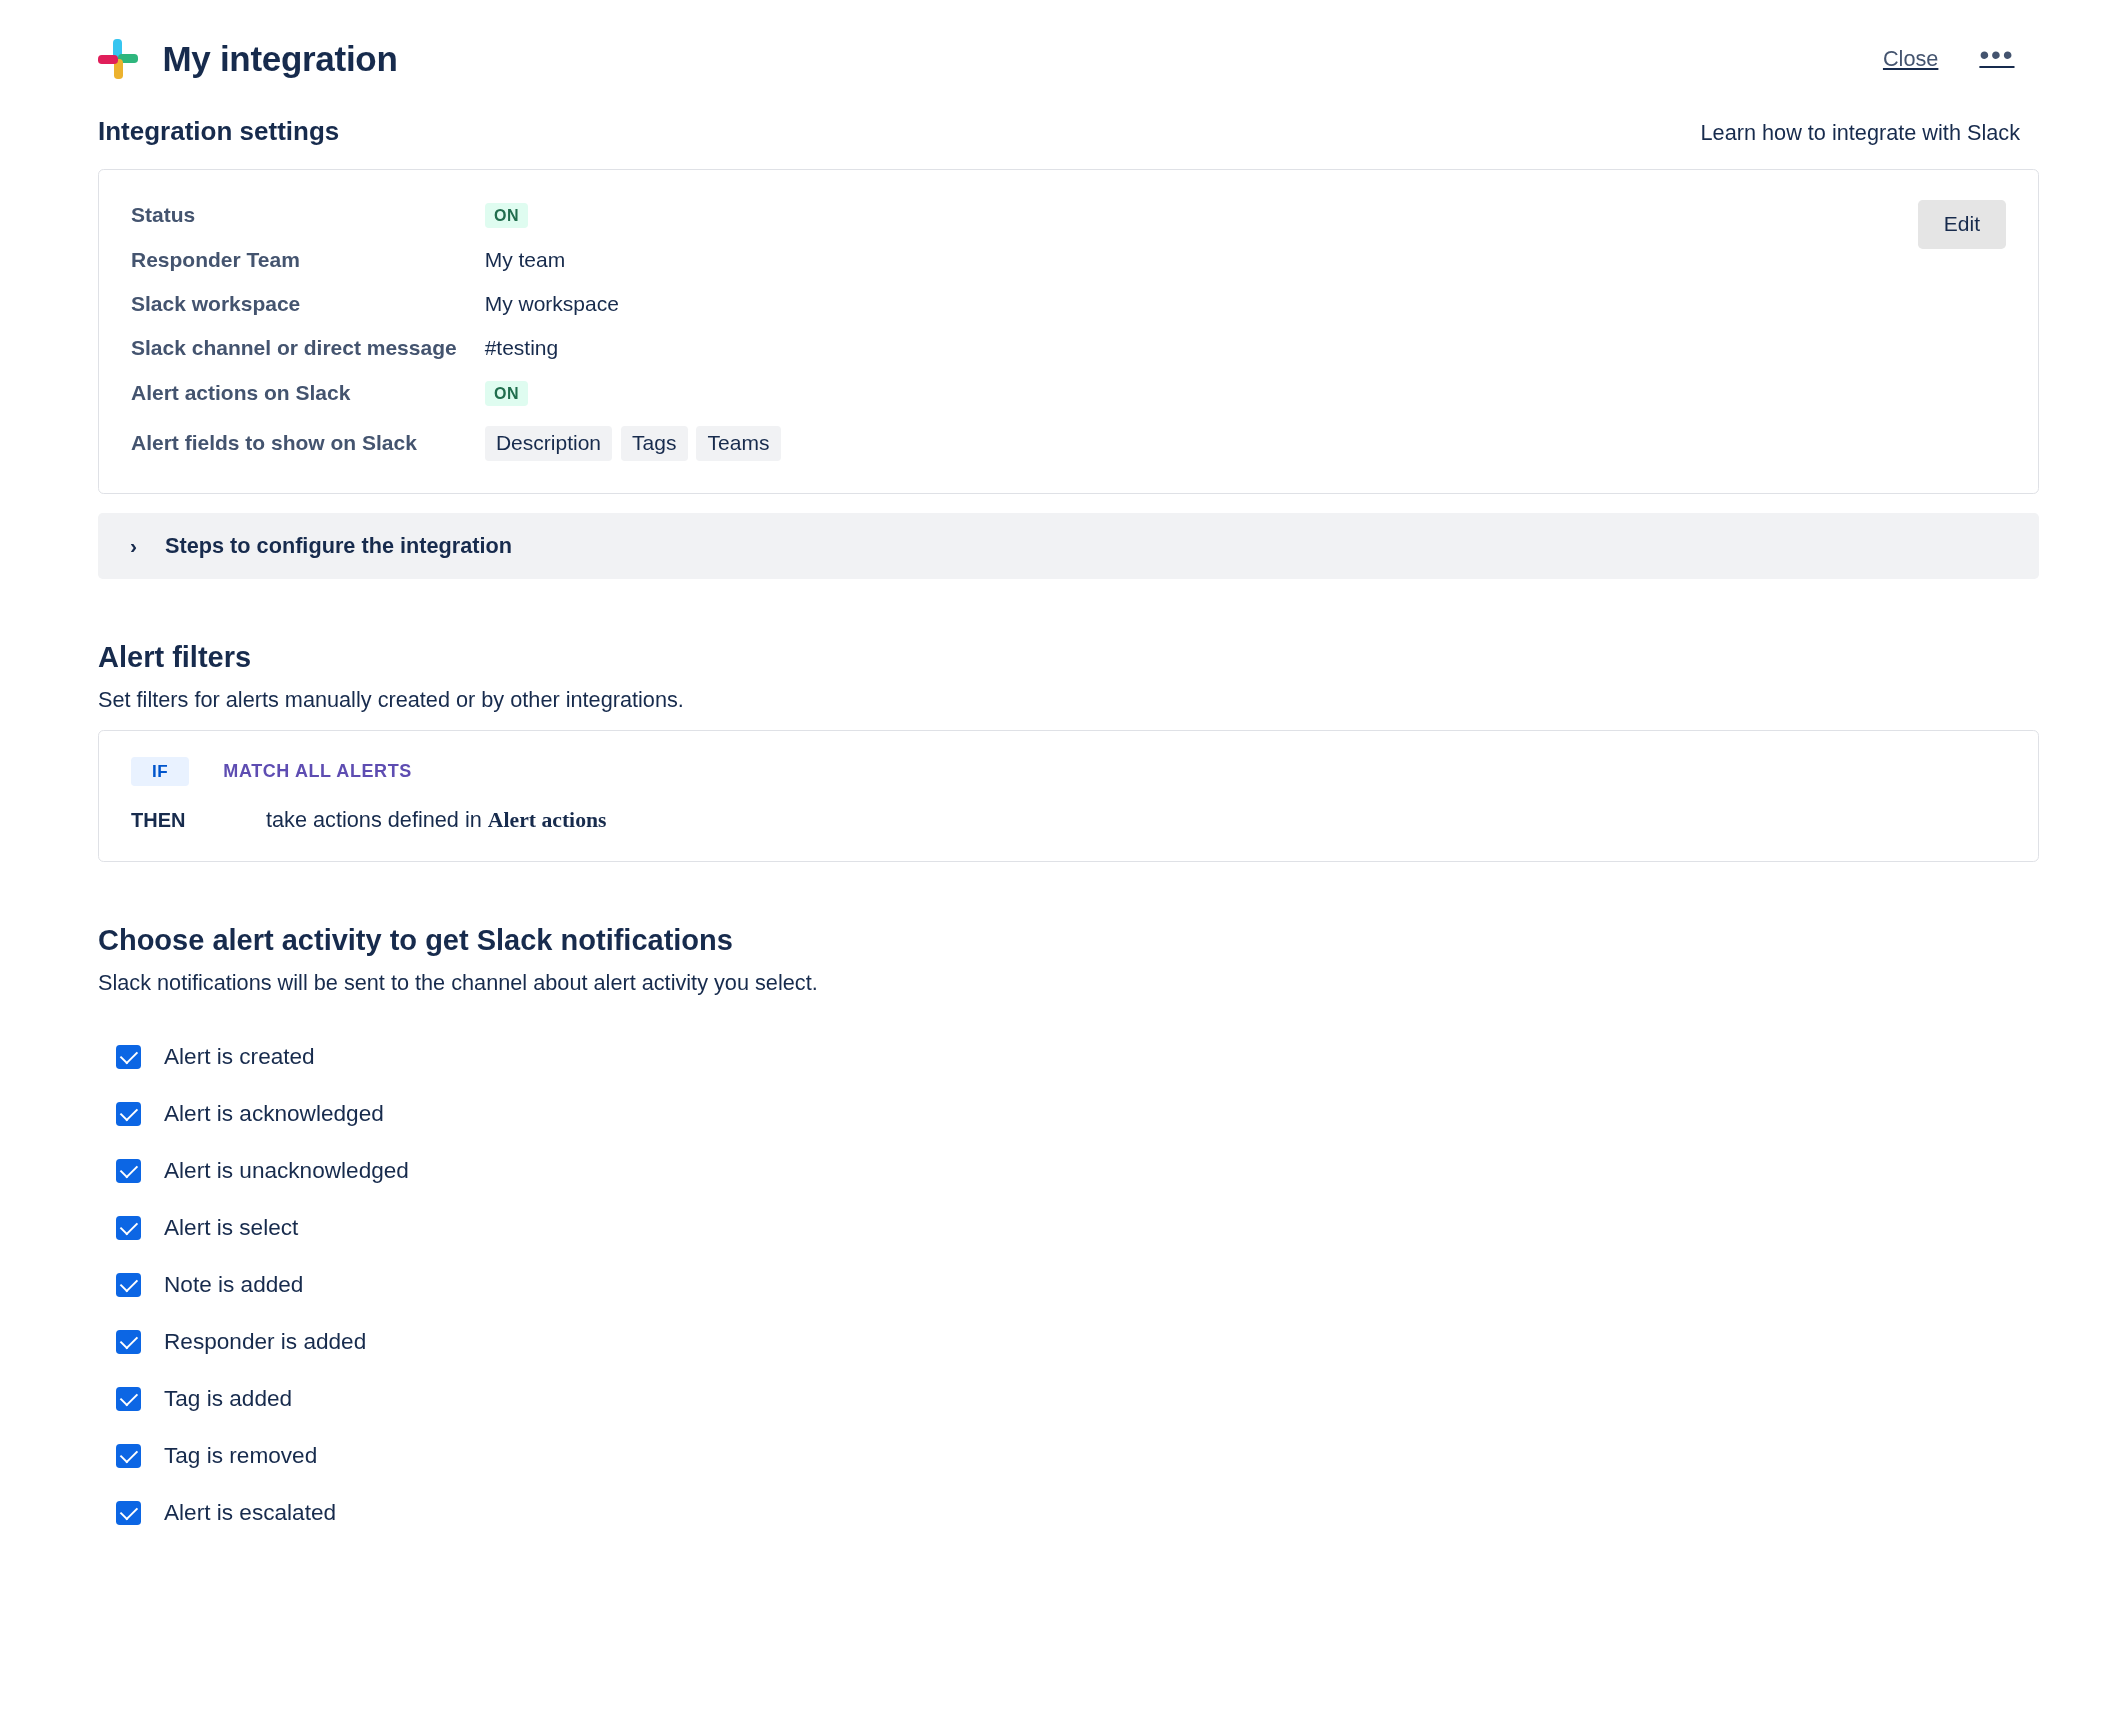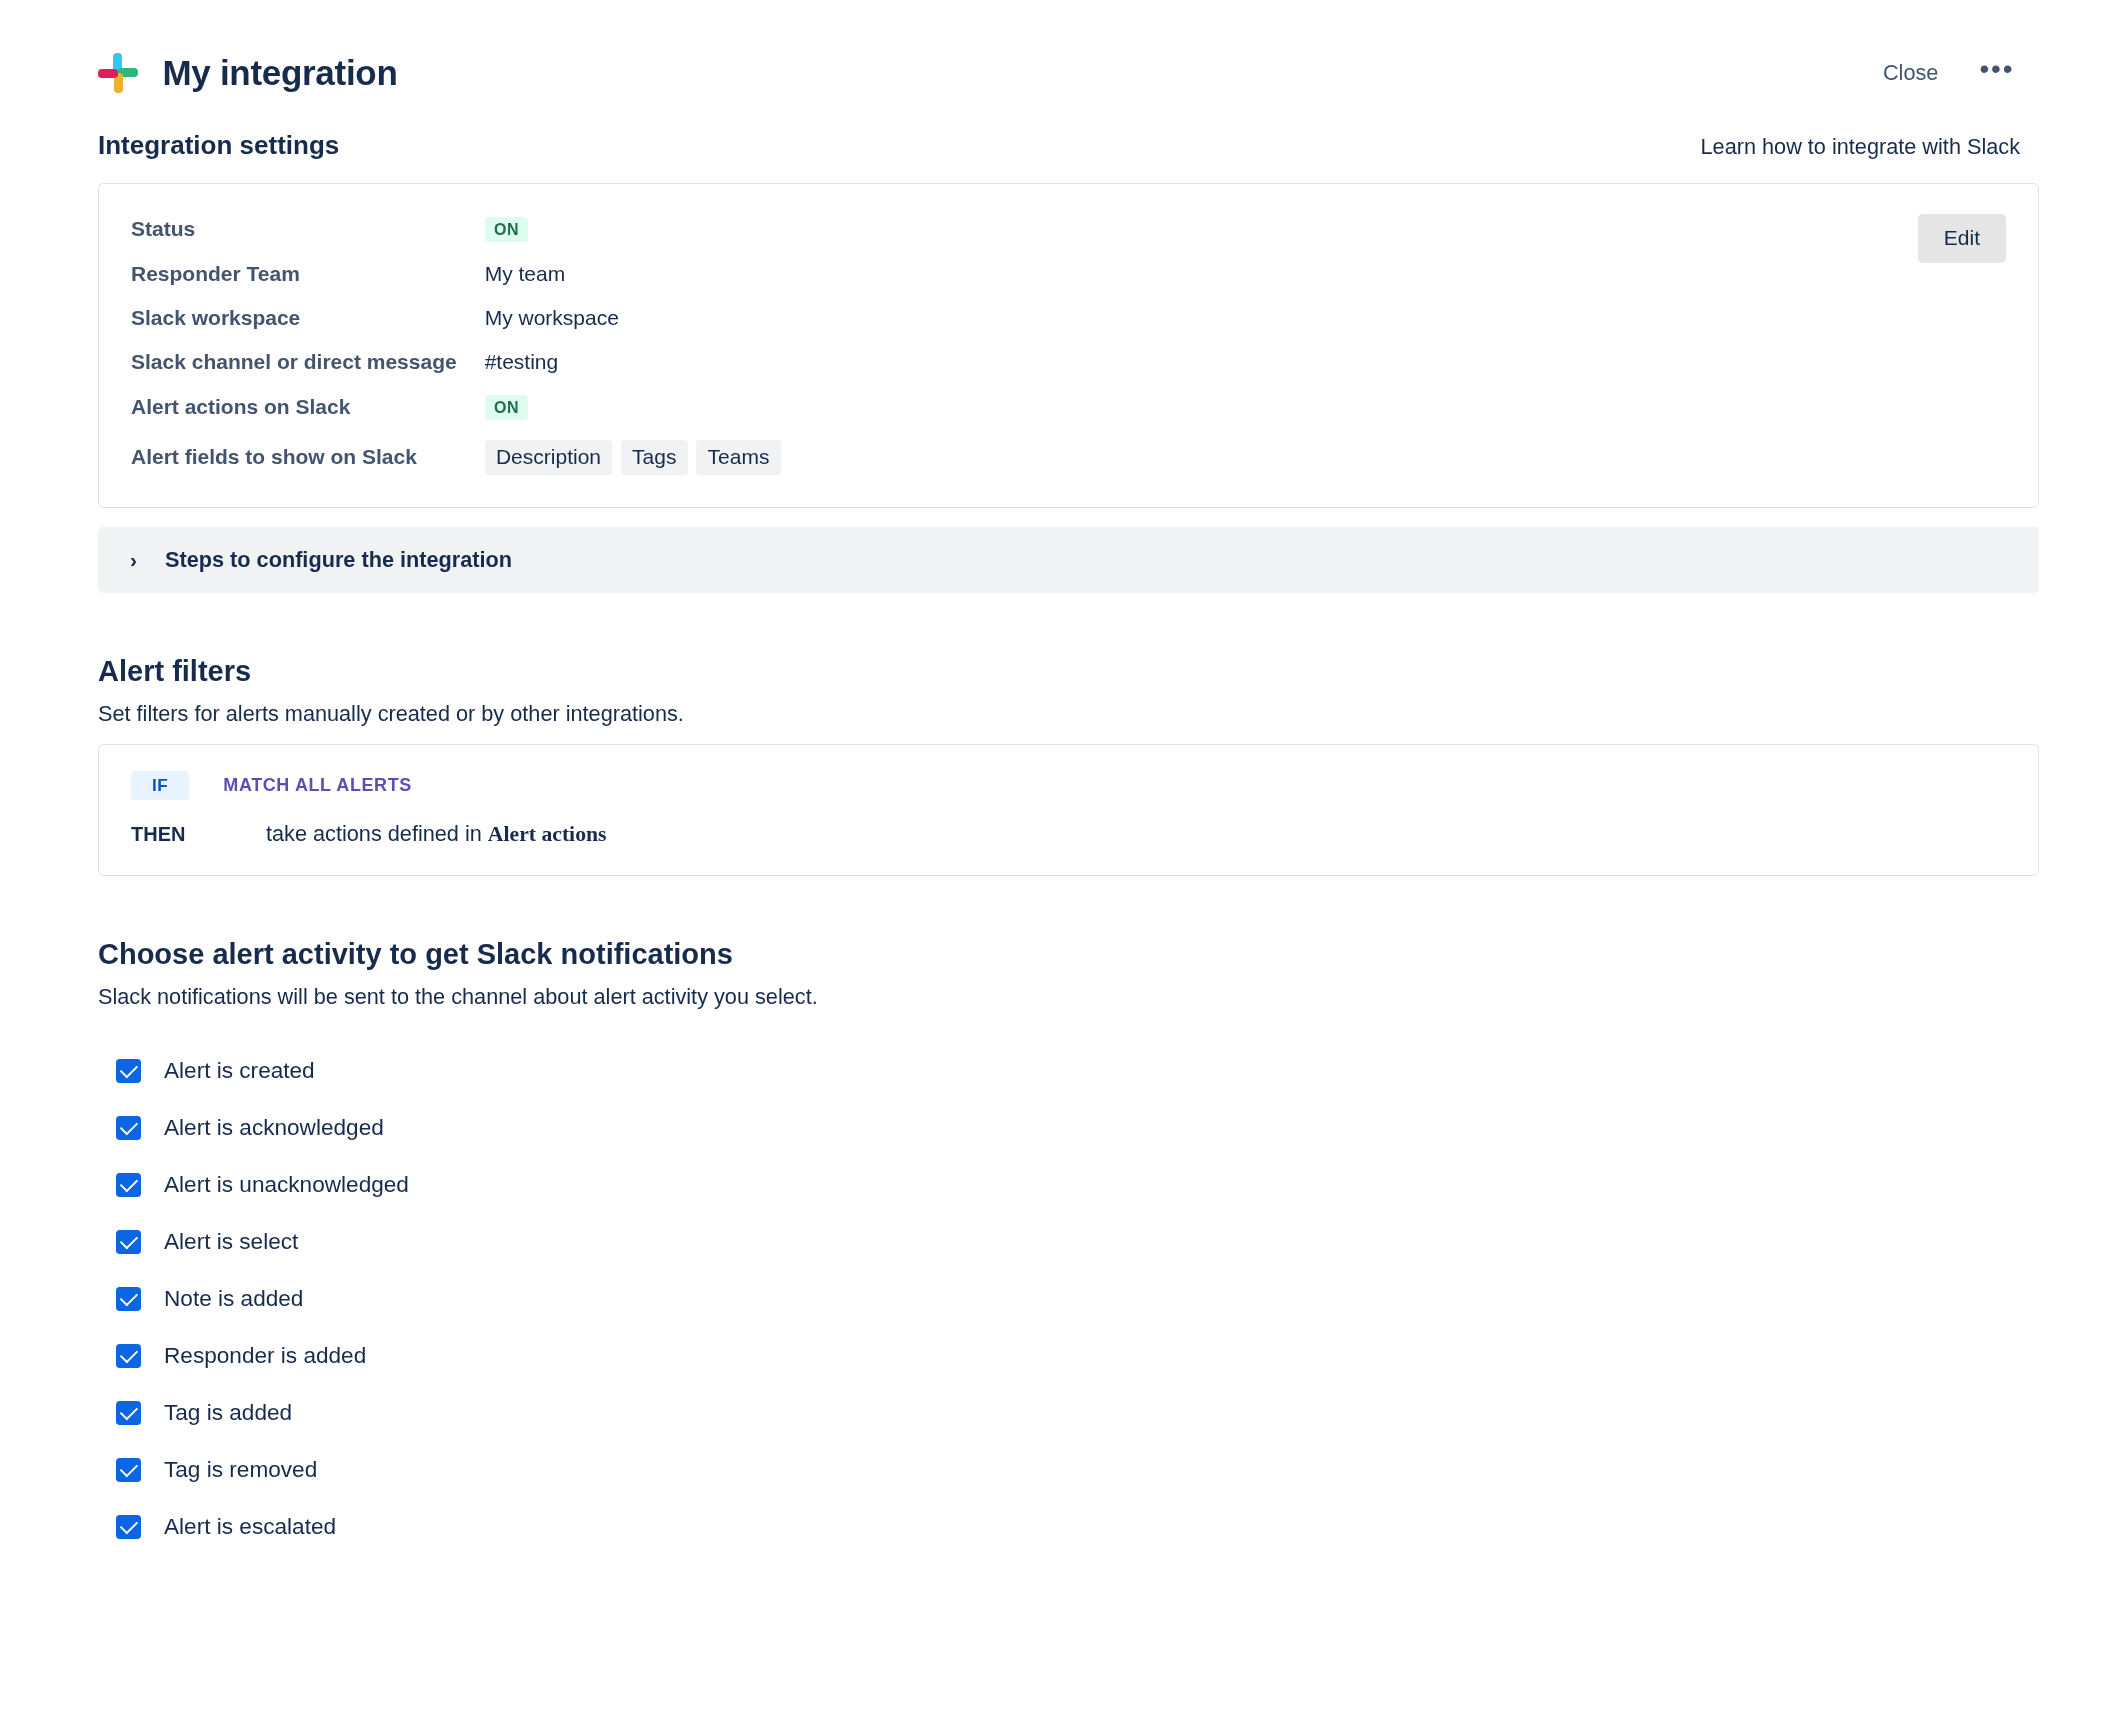--- a/index.html
+++ b/index.html
@@ -9,21 +9,22 @@
     background: #ffffff;
   }
   body {
     width: 2107px;
     height: 1729px;
     font-family: "Liberation Sans", sans-serif;
     color: #172B4D;
     overflow: hidden;
   }
   .page {
-    padding: 39px 68px 0 98px;
+    padding: 13px 68px 0 98px;
+    margin-top: 12px;
   }
 
   
   .header {
     display: flex;
     align-items: center;
     height: 68px;
   }
   .slack-logo {
     width: 40px;
@@ -46,20 +47,21 @@
     font-weight: bold;
     color: #172B4D;
     letter-spacing: -0.3px;
   }
   .header-right {
     margin-left: auto;
     display: flex;
     align-items: center;
     gap: 41px;
     padding-right: 24.5px;
+    text-decoration: underline;
   }
   .close-link {
     font-size: 21.7px;
     color: #44546F;
     cursor: pointer;
   }
   .more-icon {
     font-size: 28px;
     color: #44546F;
     letter-spacing: 1.9px;

